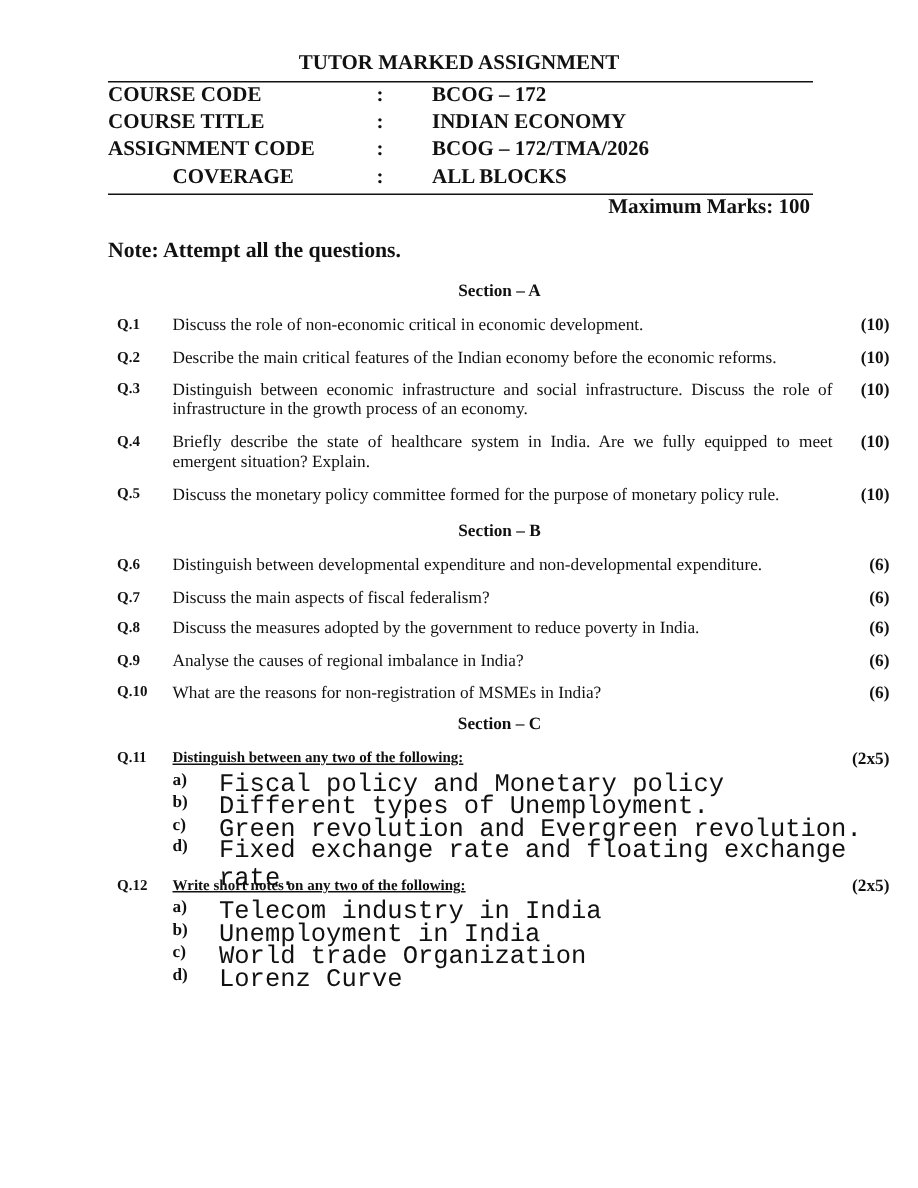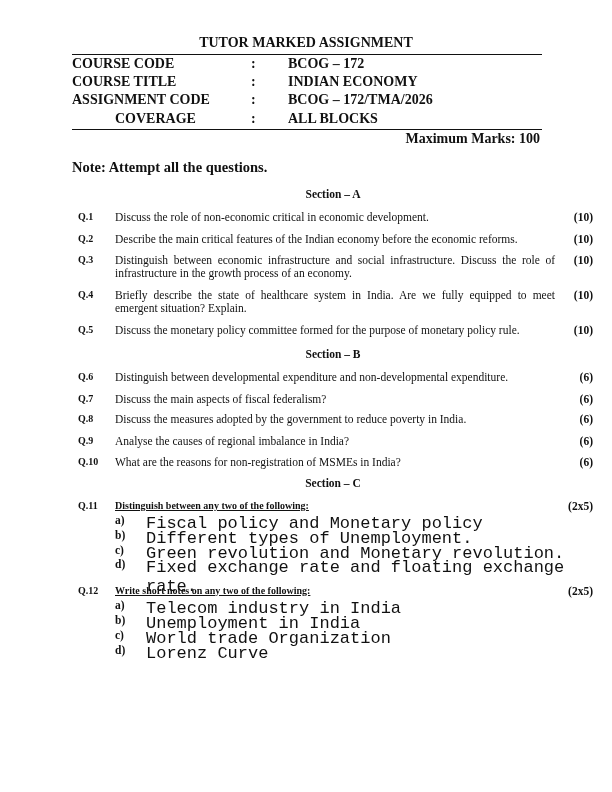--- a/index.html
+++ b/index.html
@@ -96,21 +96,21 @@
 
 <div class="abs qnum" style="top:500px;">Q.11</div>
 <div class="abs qtext-bold" style="top:500px;">Distinguish between any two of the following:</div>
 <div class="abs marks" style="top:500px;">(2x5)</div>
 
 <div class="abs sub-l" style="top:514px;">a)</div>
 <div class="abs sub-t" style="top:514px;">Fiscal policy and Monetary policy</div>
 <div class="abs sub-l" style="top:529px;">b)</div>
 <div class="abs sub-t" style="top:529px;">Different types of Unemployment.</div>
 <div class="abs sub-l" style="top:544px;">c)</div>
-<div class="abs sub-t" style="top:544px;">Green revolution and Monetary revolution.</div>
+<div class="abs sub-t" style="top:544px;">Green revolution and Evergreen revolution.</div>
 <div class="abs sub-l" style="top:558px;">d)</div>
 <div class="abs sub-t" style="top:558px;">Fixed exchange rate and floating exchange rate.</div>
 
 <div class="abs qnum" style="top:585px;">Q.12</div>
 <div class="abs qtext-bold" style="top:585px;">Write short notes on any two of the following:</div>
 <div class="abs marks" style="top:585px;">(2x5)</div>
 
 <div class="abs sub-l" style="top:599px;">a)</div>
 <div class="abs sub-t" style="top:599px;">Telecom industry in India</div>
 <div class="abs sub-l" style="top:614px;">b)</div>

